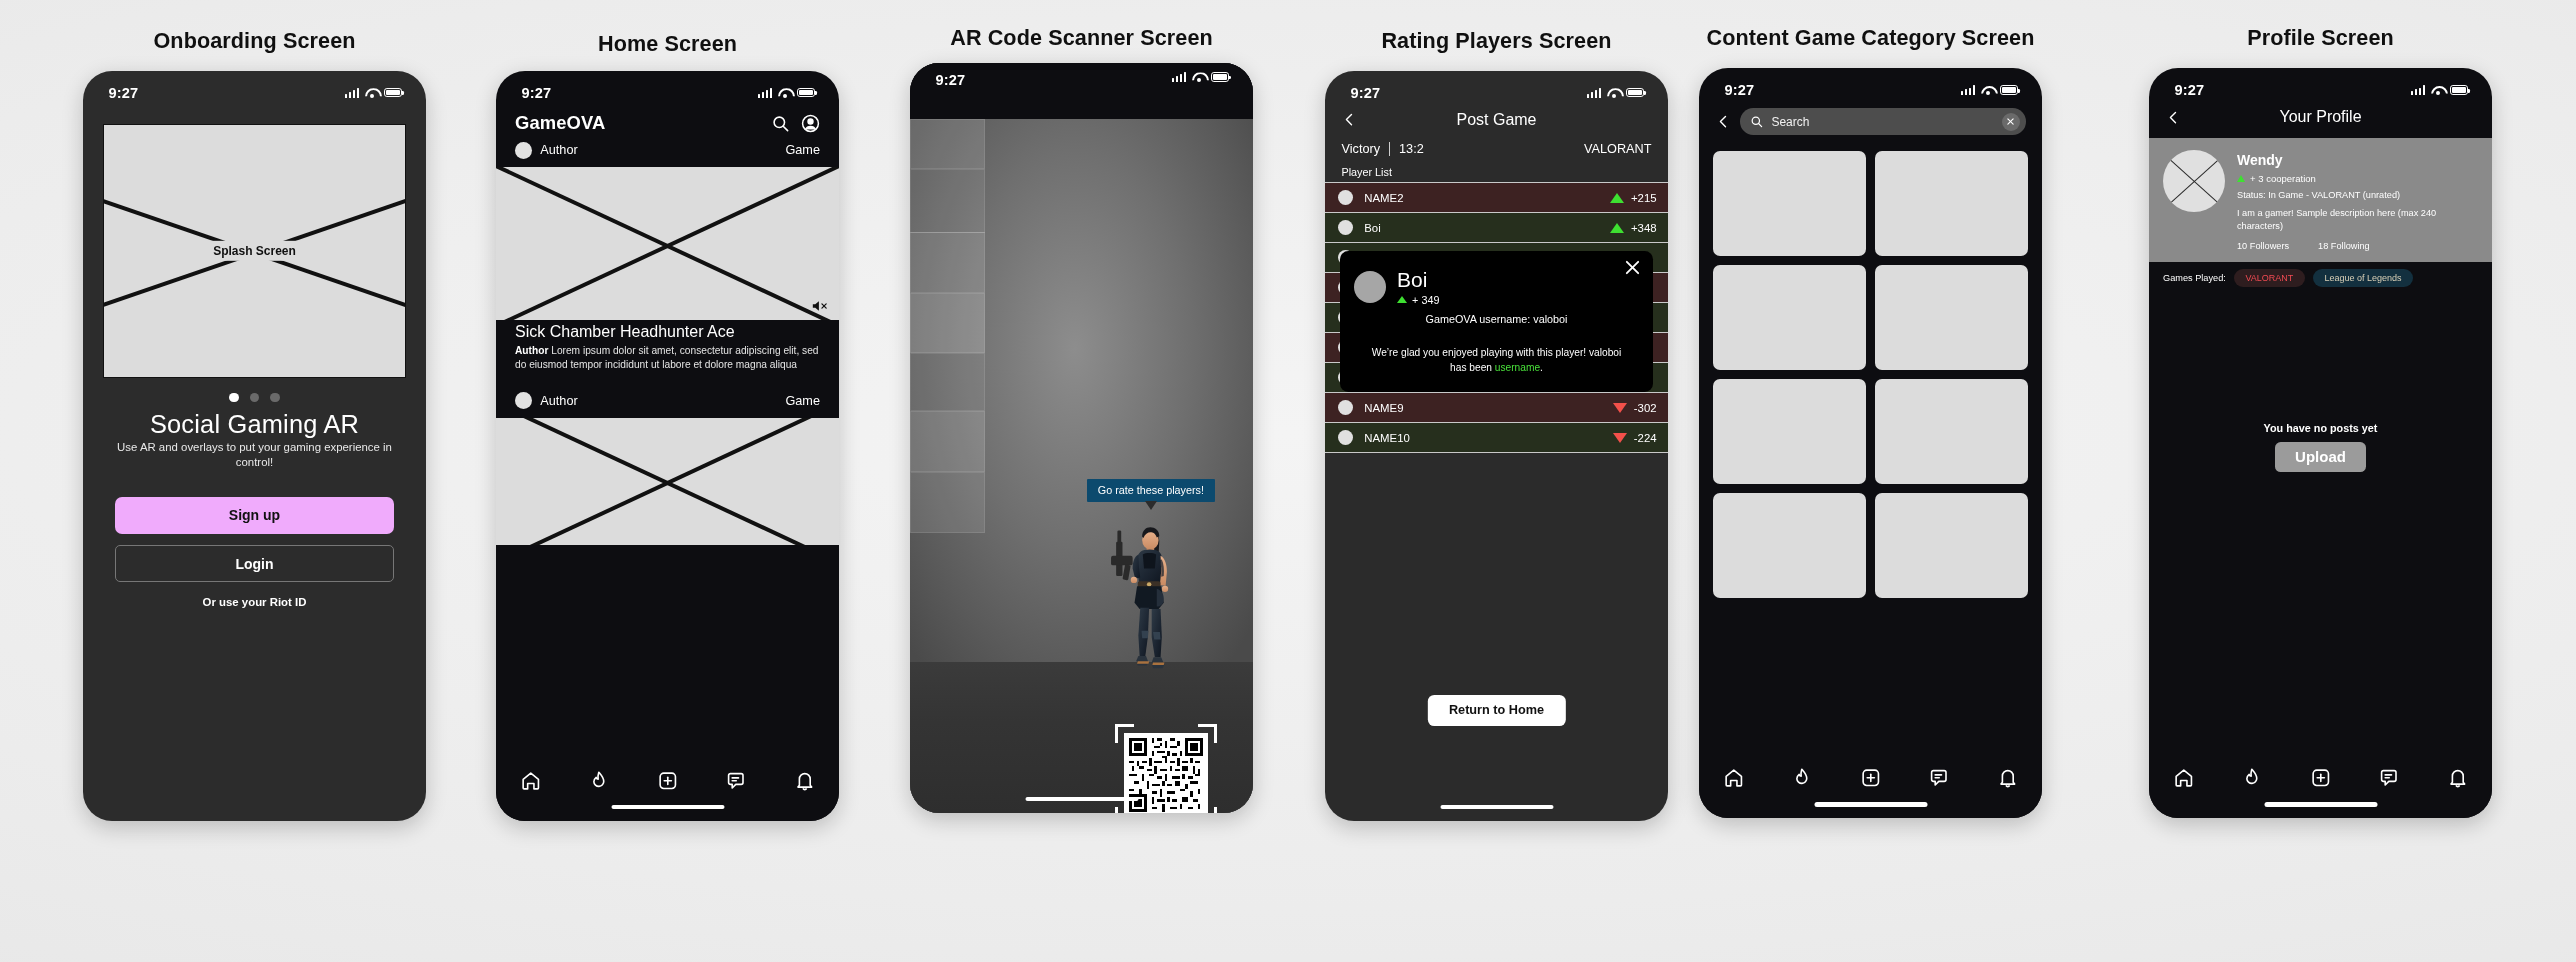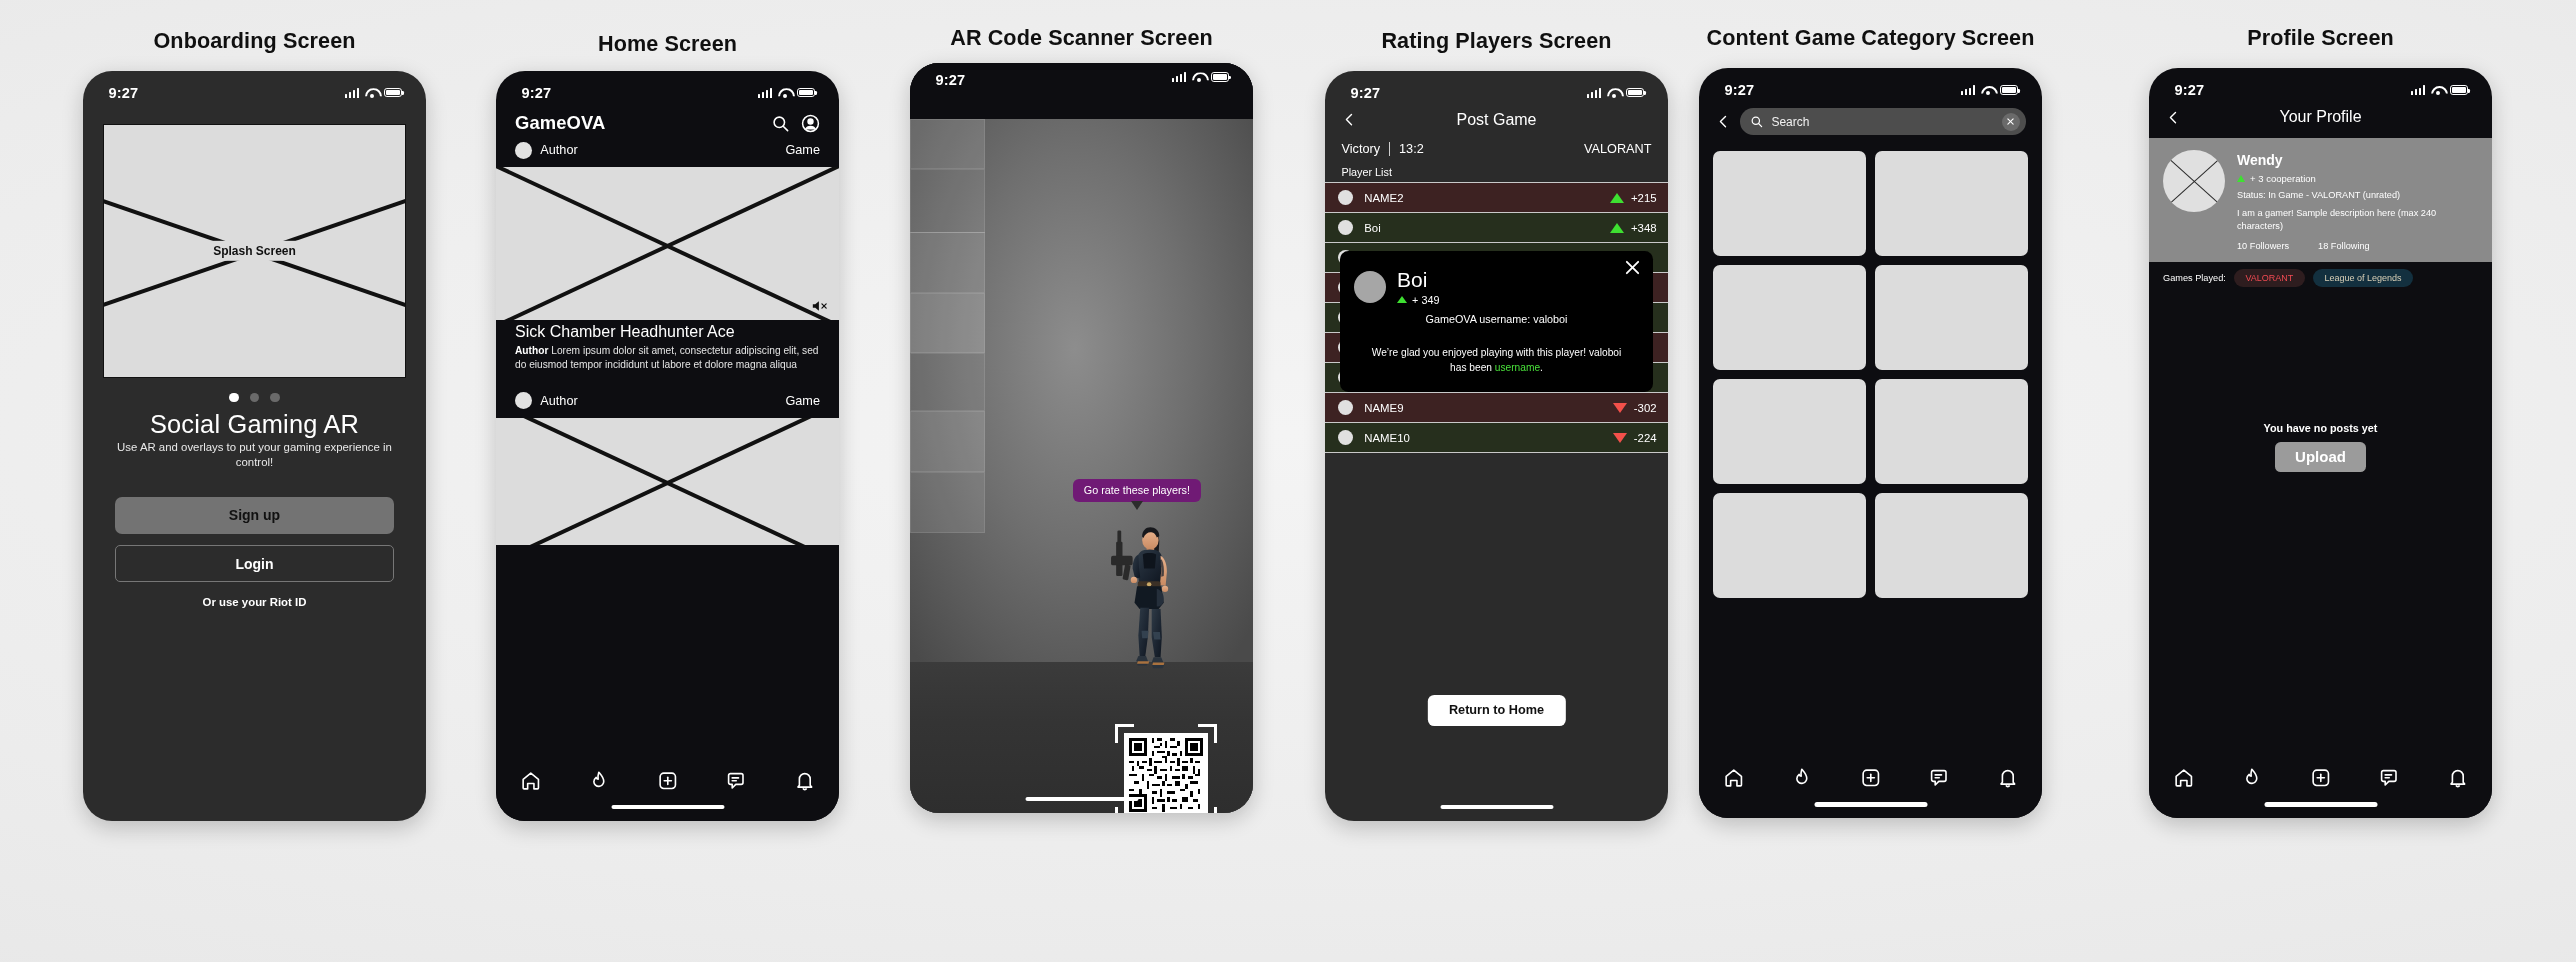--- a/index.html
+++ b/index.html
@@ -93,21 +93,21 @@
   
   #onboarding .body { padding: 0 20.3px; color: #fff; }
   .ob-img { margin: 15.2px 0 0 0; height: 254px; border: 1.3px solid #111; }
   .dots { display: flex; justify-content: center; gap: 10.8px; margin-top: 15.2px; }
   .dot { width: 9.5px; height: 9.5px; border-radius: 50%; background: #6a6a6a; }
   .dot.active { background: #fff; }
   .ob-h1 { text-align: center; font-size: 25.4px; font-weight: 400; margin-top: 7.6px; letter-spacing: 0.2px; }
   .ob-sub { text-align: center; font-size: 11.4px; line-height: 1.3; color: #e9e9e9; margin-top: 1.3px; padding: 0 9px; }
   .btn-primary {
     margin: 27px 11.4px 0; height: 37px; border-radius: 7px;
-    background: #737373; color: #111; font-size: 14px; font-weight: 700;
+    background: #f0abfc; color: #111; font-size: 14px; font-weight: 700;
     display: flex; align-items: center; justify-content: center;
   }
   .btn-outline {
     margin: 11.4px 11.4px 0; height: 37px; border-radius: 5px;
     border: 1px solid #777; color: #fff; font-size: 14px; font-weight: 700;
     display: flex; align-items: center; justify-content: center;
   }
   .ob-riot { text-align: center; font-size: 11.4px; font-weight: 700; margin-top: 14px; color: #fff; }
 
   
@@ -153,22 +153,22 @@
       linear-gradient(180deg,#0d0d11 0%,#0d0d11 56px, rgba(0,0,0,0) 56px),
       radial-gradient(ellipse 70% 55% at 48% 38%, #8d8d8d 0%, #6f6f6f 48%, #5a5a5a 78%, #4a4a4a 100%);
   }
   #ar .wallpanels { position: absolute; left: 0; top: 56px; width: 81px; bottom: 0; z-index: 1; }
   #ar .wallpanels div { position: absolute; left: 0; width: 75px; border: 0.6px solid rgba(255,255,255,.10); }
   #ar .floor {
     position: absolute; left: 0; right: 0; bottom: 0; height: 151px; z-index: 1;
     background: linear-gradient(180deg, #3b3b3b 0%, #343434 40%, #2e2e2e 100%);
   }
   .bubble {
-    position: absolute; z-index: 5; background: #701a75; color: #fff;
-    border-radius: 6px; padding: 5.7px 10.8px; font-size: 10.8px; white-space: nowrap;
+    position: absolute; z-index: 5; background: #0c4a6e; color: #fff;
+    border-radius: 1px; padding: 5.7px 10.8px; font-size: 10.8px; white-space: nowrap; margin-left: 14px;
   }
   .bubble::after {
     content: ""; position: absolute; left: 50%; transform: translateX(-50%);
     bottom: -8.3px; border: 5.1px solid transparent; border-top-color: #2c2c2c; border-bottom: 0;
     border-left-width: 6.4px; border-right-width: 6.4px; border-top-width: 9px;
   }
   .qr-wrap { position: absolute; z-index: 6; }
   .qr-brackets { position: absolute; inset: 0; }
   .qr-brackets span { position: absolute; width: 19px; height: 19px; border: 3.8px solid #fff; }
   .qr-brackets .tl { left:0; top:0; border-right:0; border-bottom:0; }

